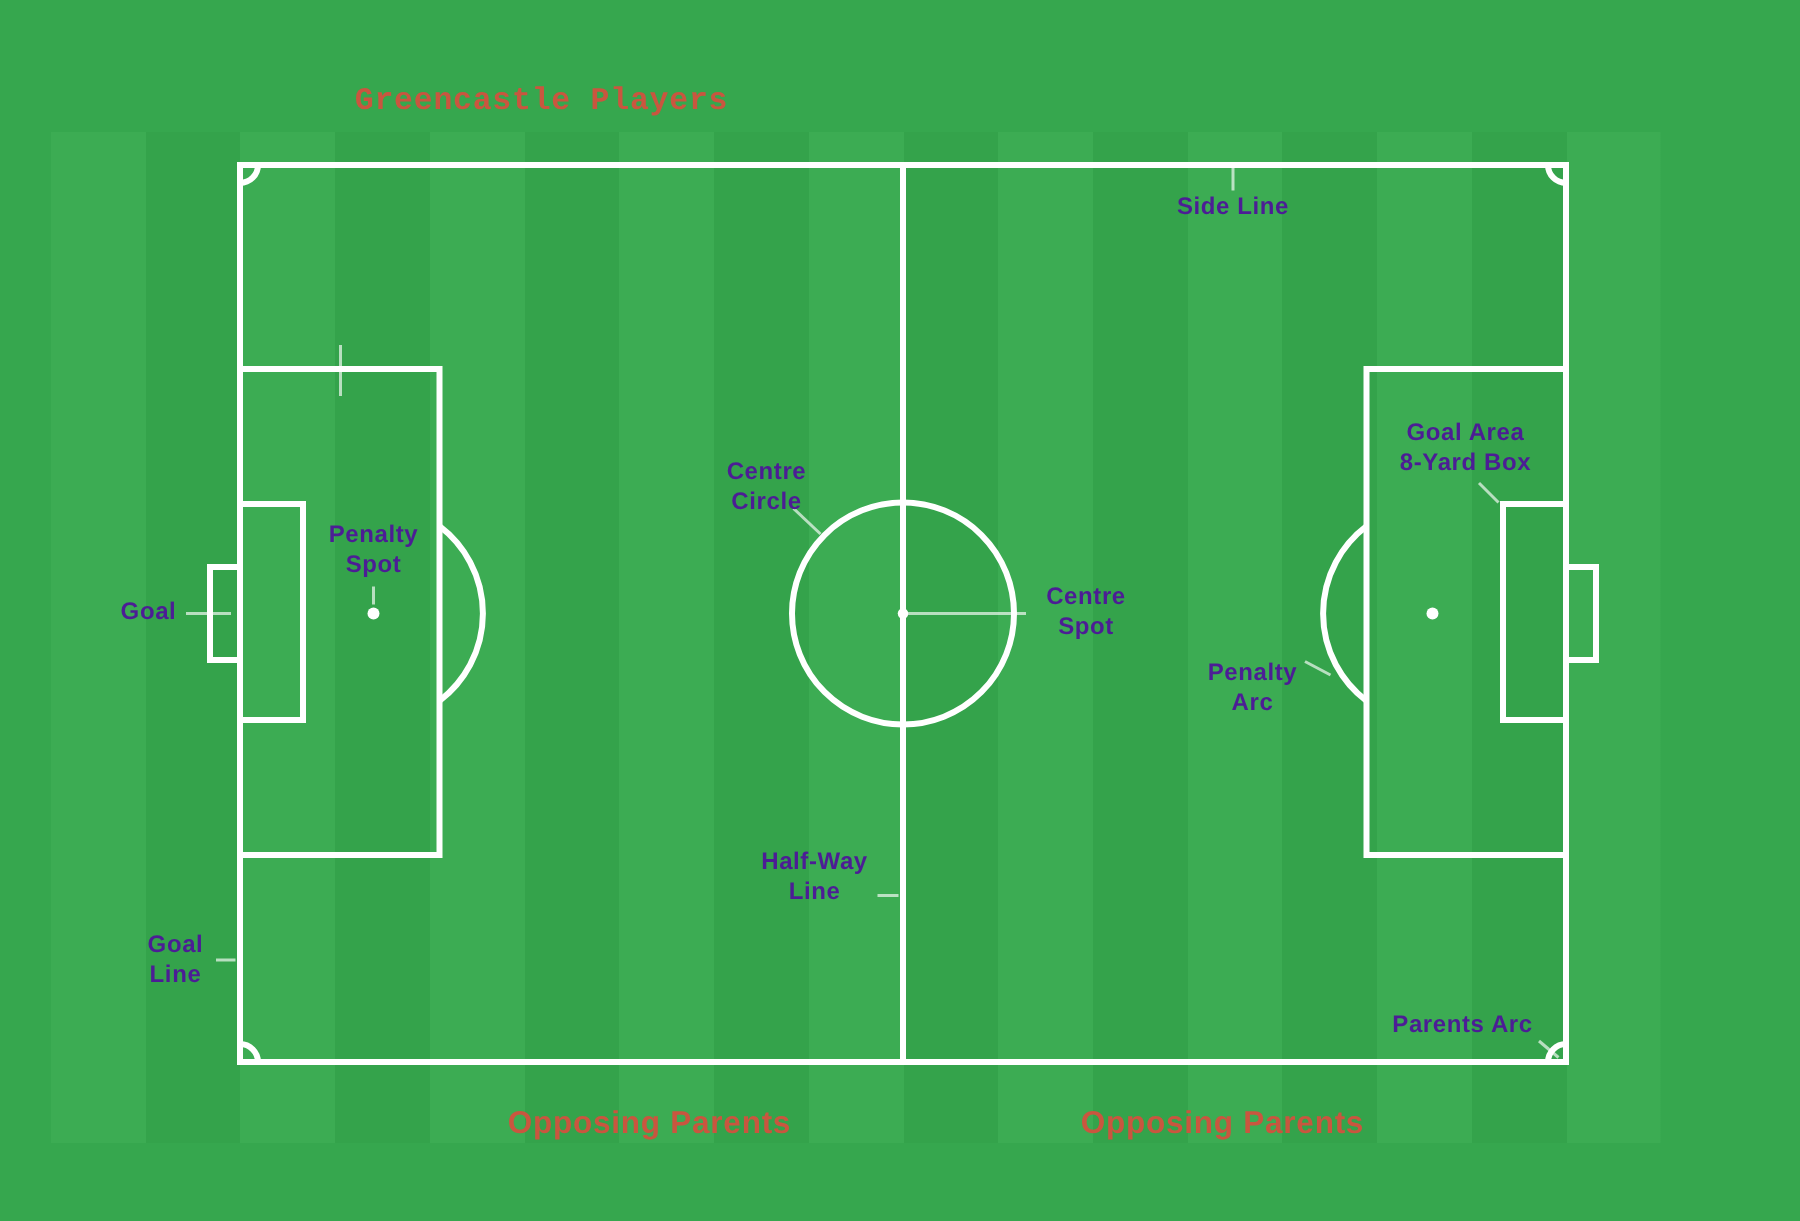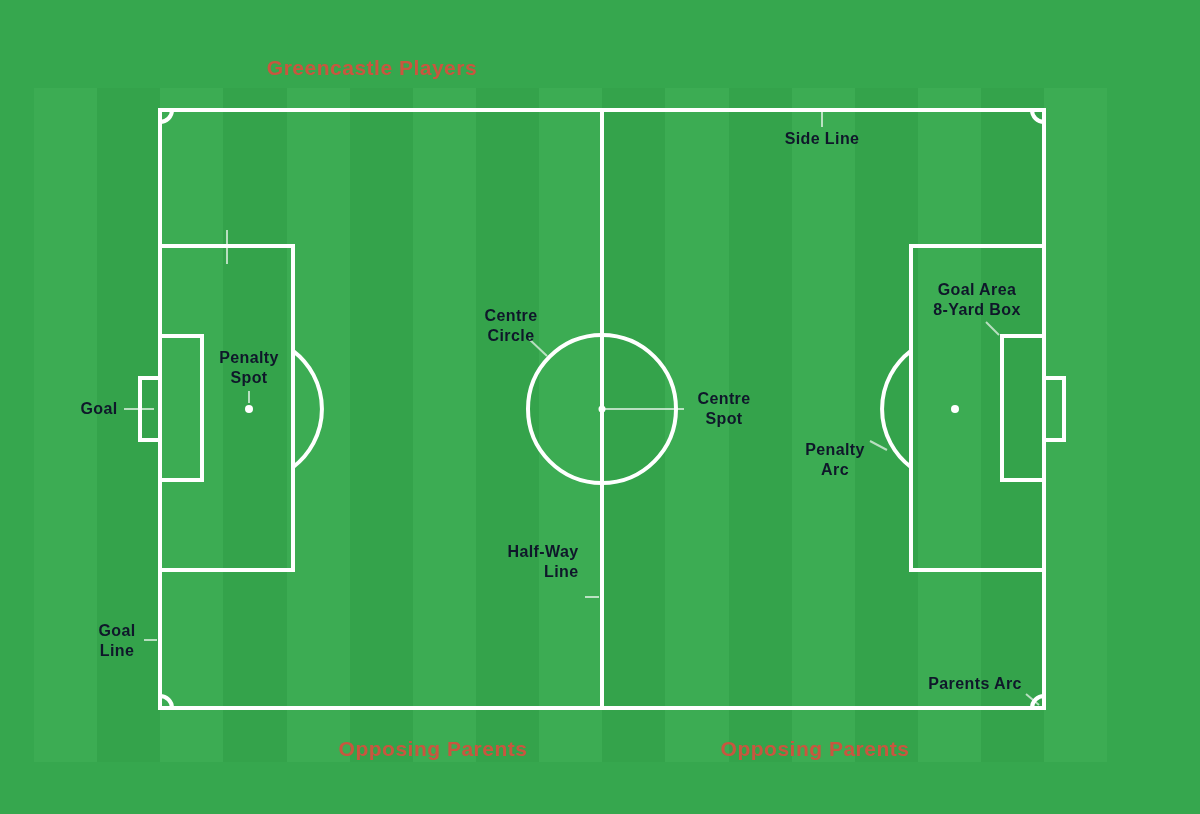--- a/index.html
+++ b/index.html
@@ -10,43 +10,43 @@
   }
   .stripes{
     position:absolute;left:34px;top:88px;width:1073px;height:674px;
     background:repeating-linear-gradient(90deg,
       #3cac53 0px, #3cac53 63.15px,
       #34a34b 63.15px, #34a34b 126.3px);
   }
   svg.pitch{position:absolute;left:0;top:0;}
   .lbl{
     position:absolute;transform:translate(-50%,-50%);
-    color:#0f172a;font-size:16px;font-weight:bold;line-height:1.28;
+    color:#4c1d95;font-size:16px;font-weight:bold;line-height:1.28;
     letter-spacing:0.4px;text-align:center;white-space:pre-line;
     pointer-events:none;
   }
   .zone{
     position:absolute;transform:translate(-50%,-50%);
     color:#c9563f;font-size:21px;font-weight:bold;letter-spacing:0.5px;
     text-align:center;white-space:nowrap;pointer-events:none;
   }
   
   .pos-side-line{left:822px;top:139px;}
   .pos-penalty-area{left:227px;top:208px;}
   .pos-centre-circle{left:511px;top:326px;}
   .pos-centre-spot{left:724px;top:409px;}
   .pos-penalty-spot{left:249px;top:368px;}
   .pos-goal{left:99px;top:409px;}
   .pos-goal-area{left:977px;top:300px;}
   .pos-penalty-arc{left:835px;top:460px;}
-  .pos-half-way-line{left:543px;top:562px;text-align:right;}
+  .pos-half-way-line{left:543px;top:586px;}
   .pos-goal-line{left:117px;top:641px;}
   .pos-corner-arc{left:975px;top:684px;}
   
-  .pos-zone-tl{left:372px;top:68px;}
+  .pos-zone-tl{left:361px;top:68px;font-family:Liberation Mono, monospace;}
   .pos-zone-tr{left:805px;top:68px;}
   .pos-zone-bl{left:433px;top:749px;}
   .pos-zone-br{left:815px;top:749px;}
 </style>
 </head>
 <body>
 
 <div id="stage">
 
   <div class="stripes"></div>

